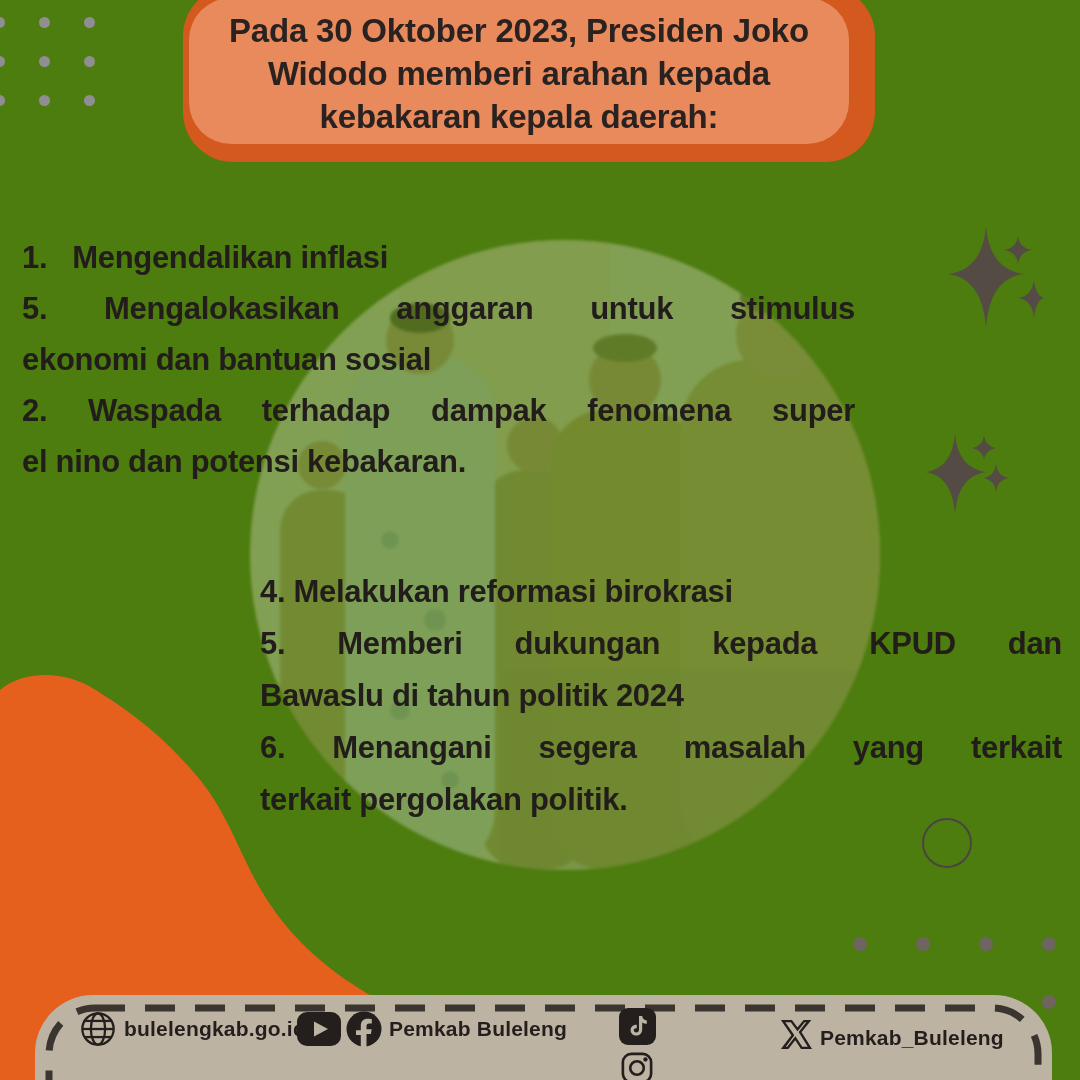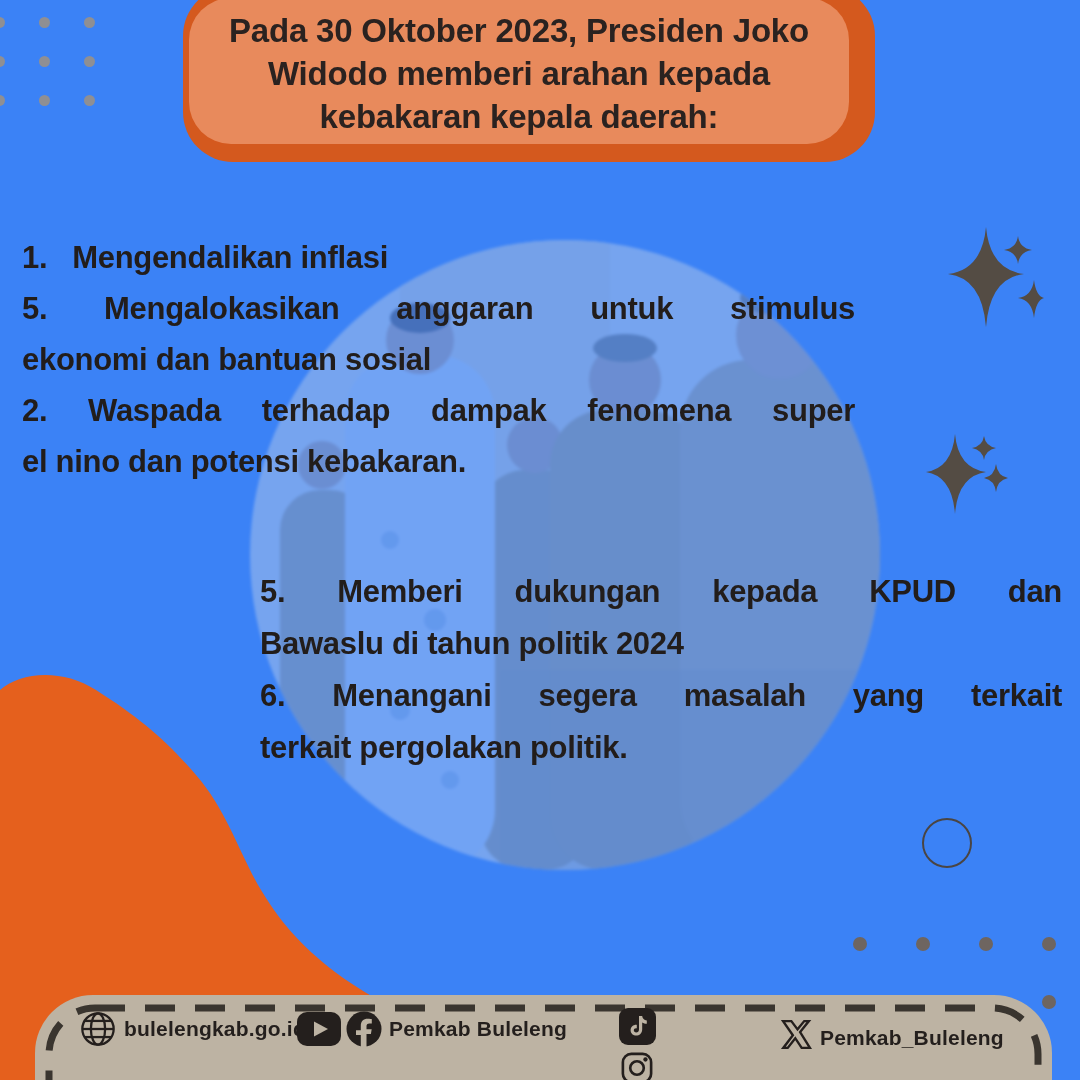--- a/index.html
+++ b/index.html
@@ -1,16 +1,16 @@
 <!DOCTYPE html>
 <html><head>
 <meta charset="utf-8">
 <style>
   html,body{margin:0;padding:0;background:#d8d8da;}
-  .canvas{position:relative;width:1080px;height:1080px;overflow:hidden;background:#3b82f6;
+  .canvas{position:relative;width:1080px;height:1080px;overflow:hidden;background:#4d7c0f;
           font-family:"Liberation Sans",sans-serif;}
 
   
   .banner-shadow{position:absolute;left:183px;top:-14px;width:692px;height:176px;
                  background:#d4591e;border-radius:50px;}
   .banner-fill{position:absolute;left:6px;top:12px;width:660px;height:146px;
                background:#e88a5c;border-radius:42px;display:flex;flex-direction:column;
                justify-content:center;align-items:center;padding-top:4px;box-sizing:border-box;}
   .banner-line{font-size:33px;line-height:43px;font-weight:700;color:#2a2220;
                letter-spacing:-0.2px;white-space:nowrap;}
@@ -131,20 +131,21 @@
 
   <div class="dl dl-top">
     <div class="line">1.&nbsp;&nbsp; Mengendalikan inflasi</div>
     <div class="line j">5. Mengalokasikan anggaran untuk stimulus</div>
     <div class="line">ekonomi dan bantuan sosial</div>
     <div class="line j">2. Waspada terhadap dampak fenomena super</div>
     <div class="line">el nino dan potensi kebakaran.</div>
   </div>
 
   <div class="dl dl-bottom">
+    <div class="line">4. Melakukan reformasi birokrasi</div>
     <div class="line j">5. Memberi dukungan kepada KPUD dan</div>
     <div class="line">Bawaslu di tahun politik 2024</div>
     <div class="line j">6. Menangani segera masalah yang terkait</div>
     <div class="line">terkait pergolakan politik.</div>
   </div>
 
   <div class="circle-decor"></div>
 
   <svg class="blob" viewBox="0 0 440 420">
     <path d="M0 30 C 20 12, 62 8, 96 30 C 140 58, 166 80, 196 115 C 226 150, 236 185, 258 225

